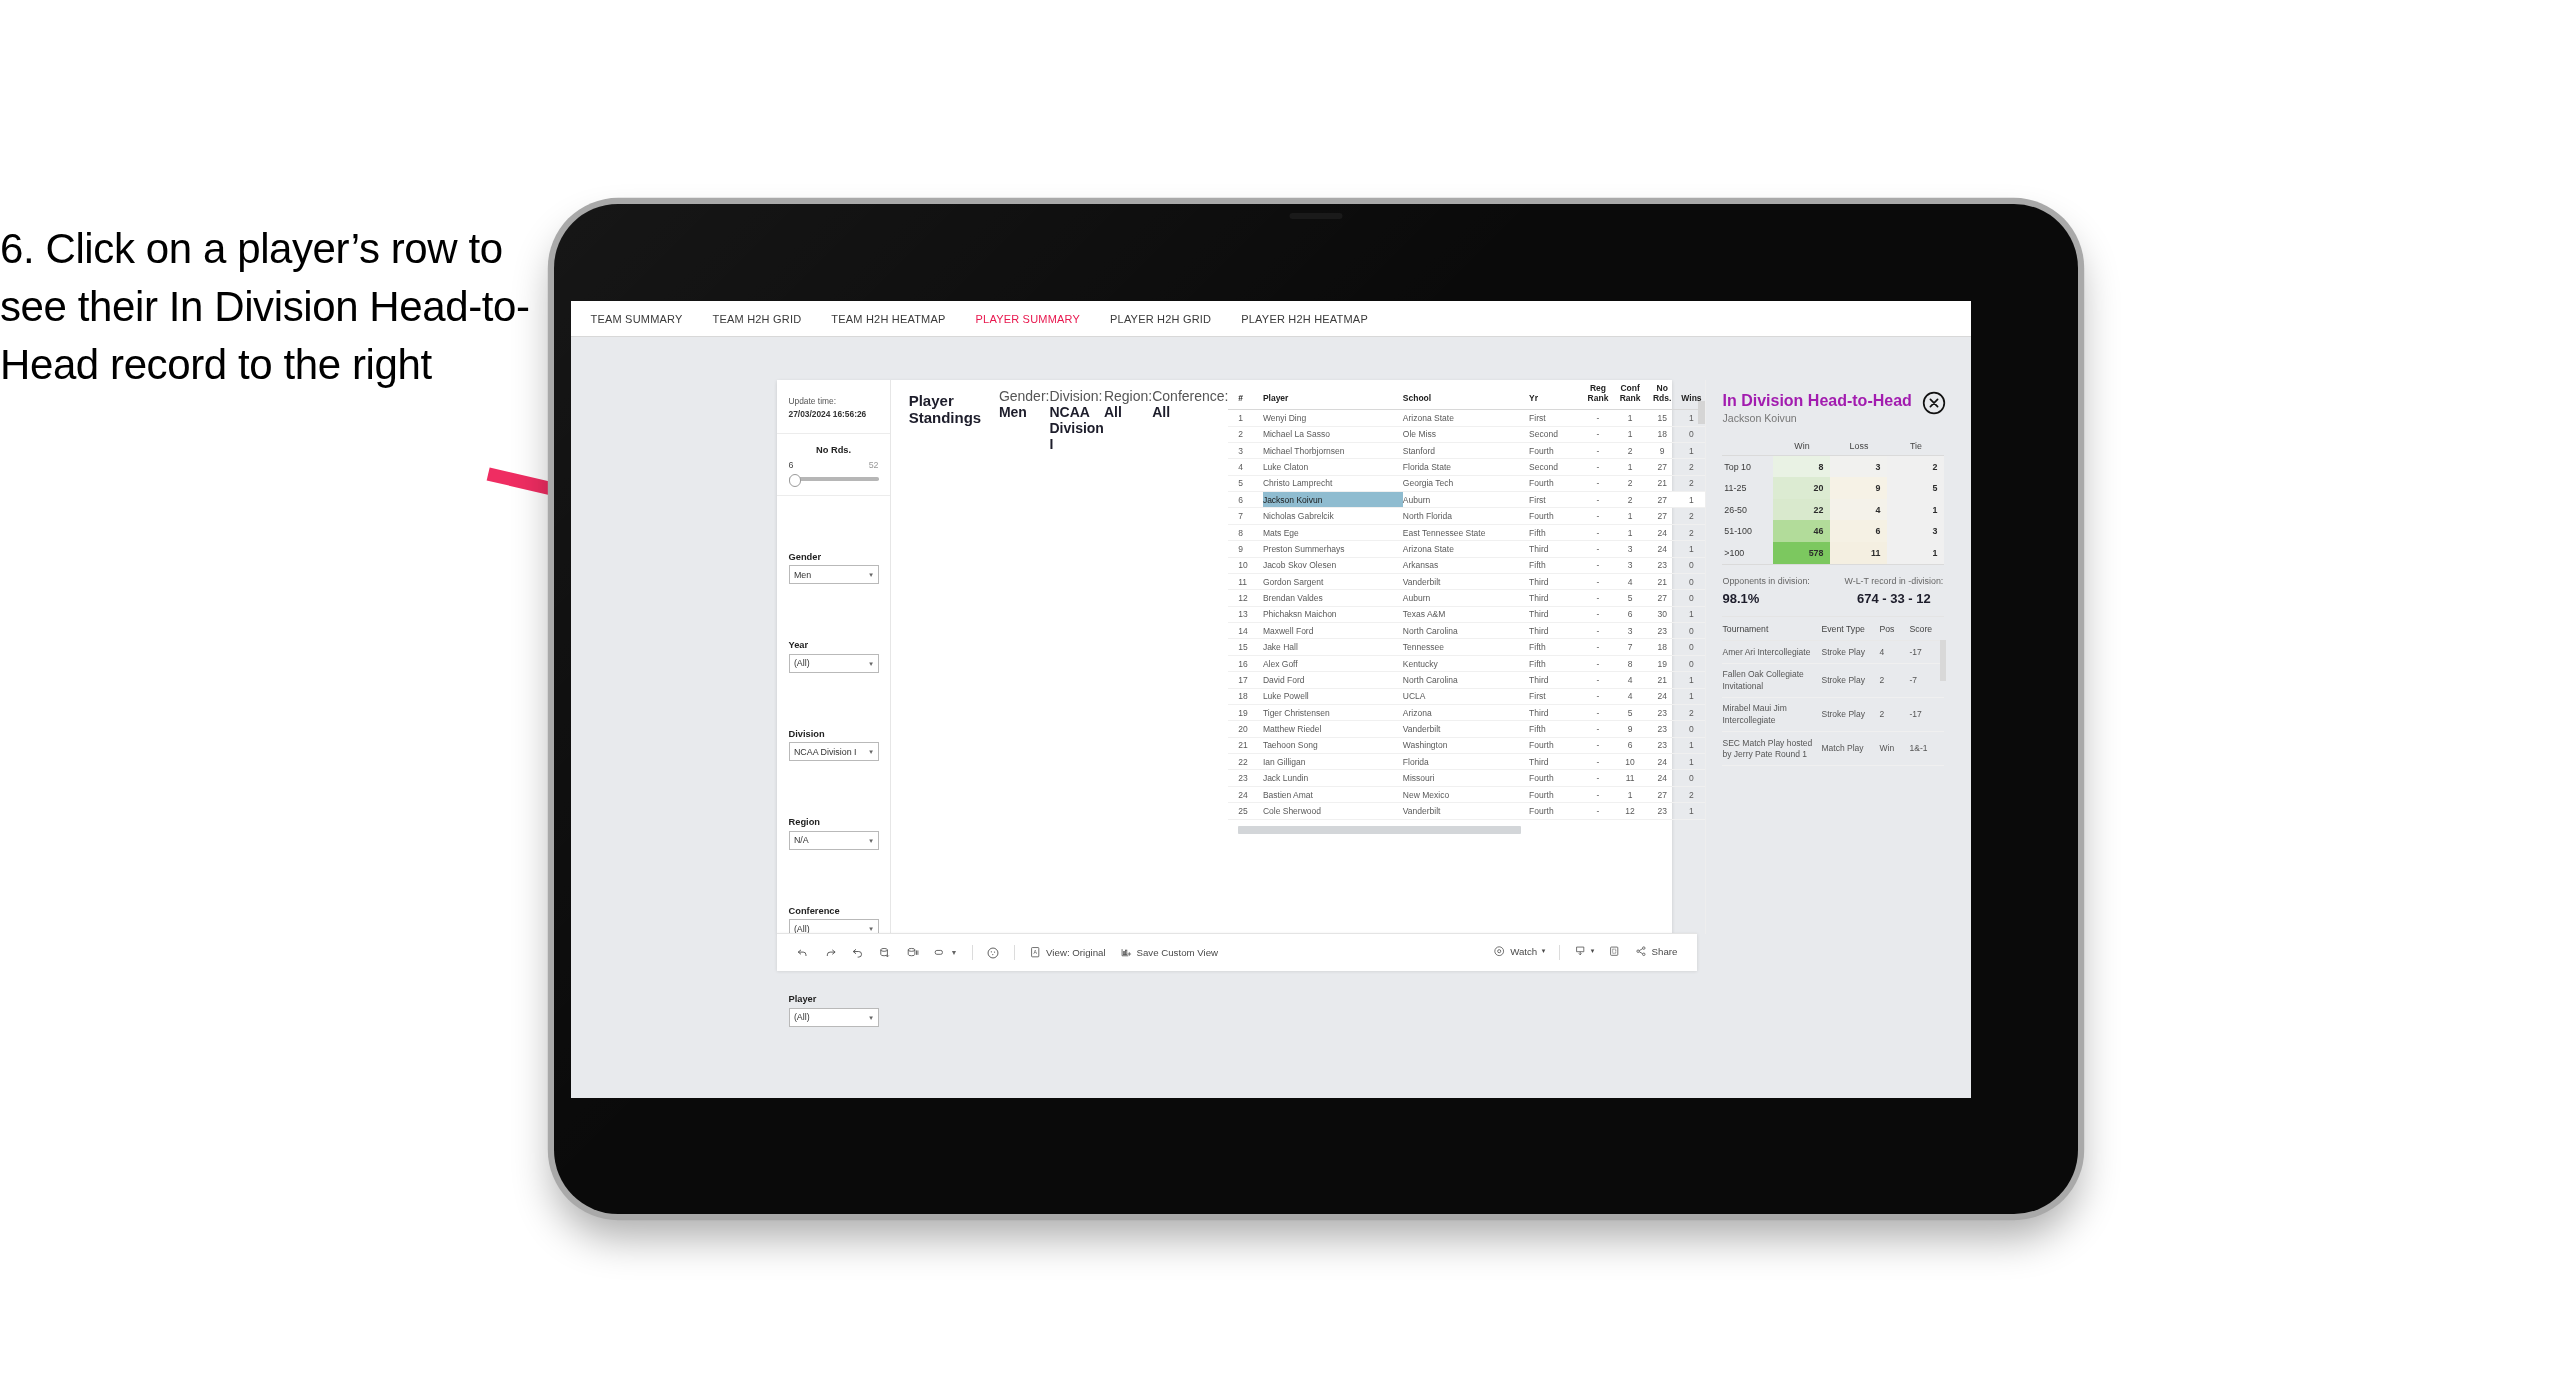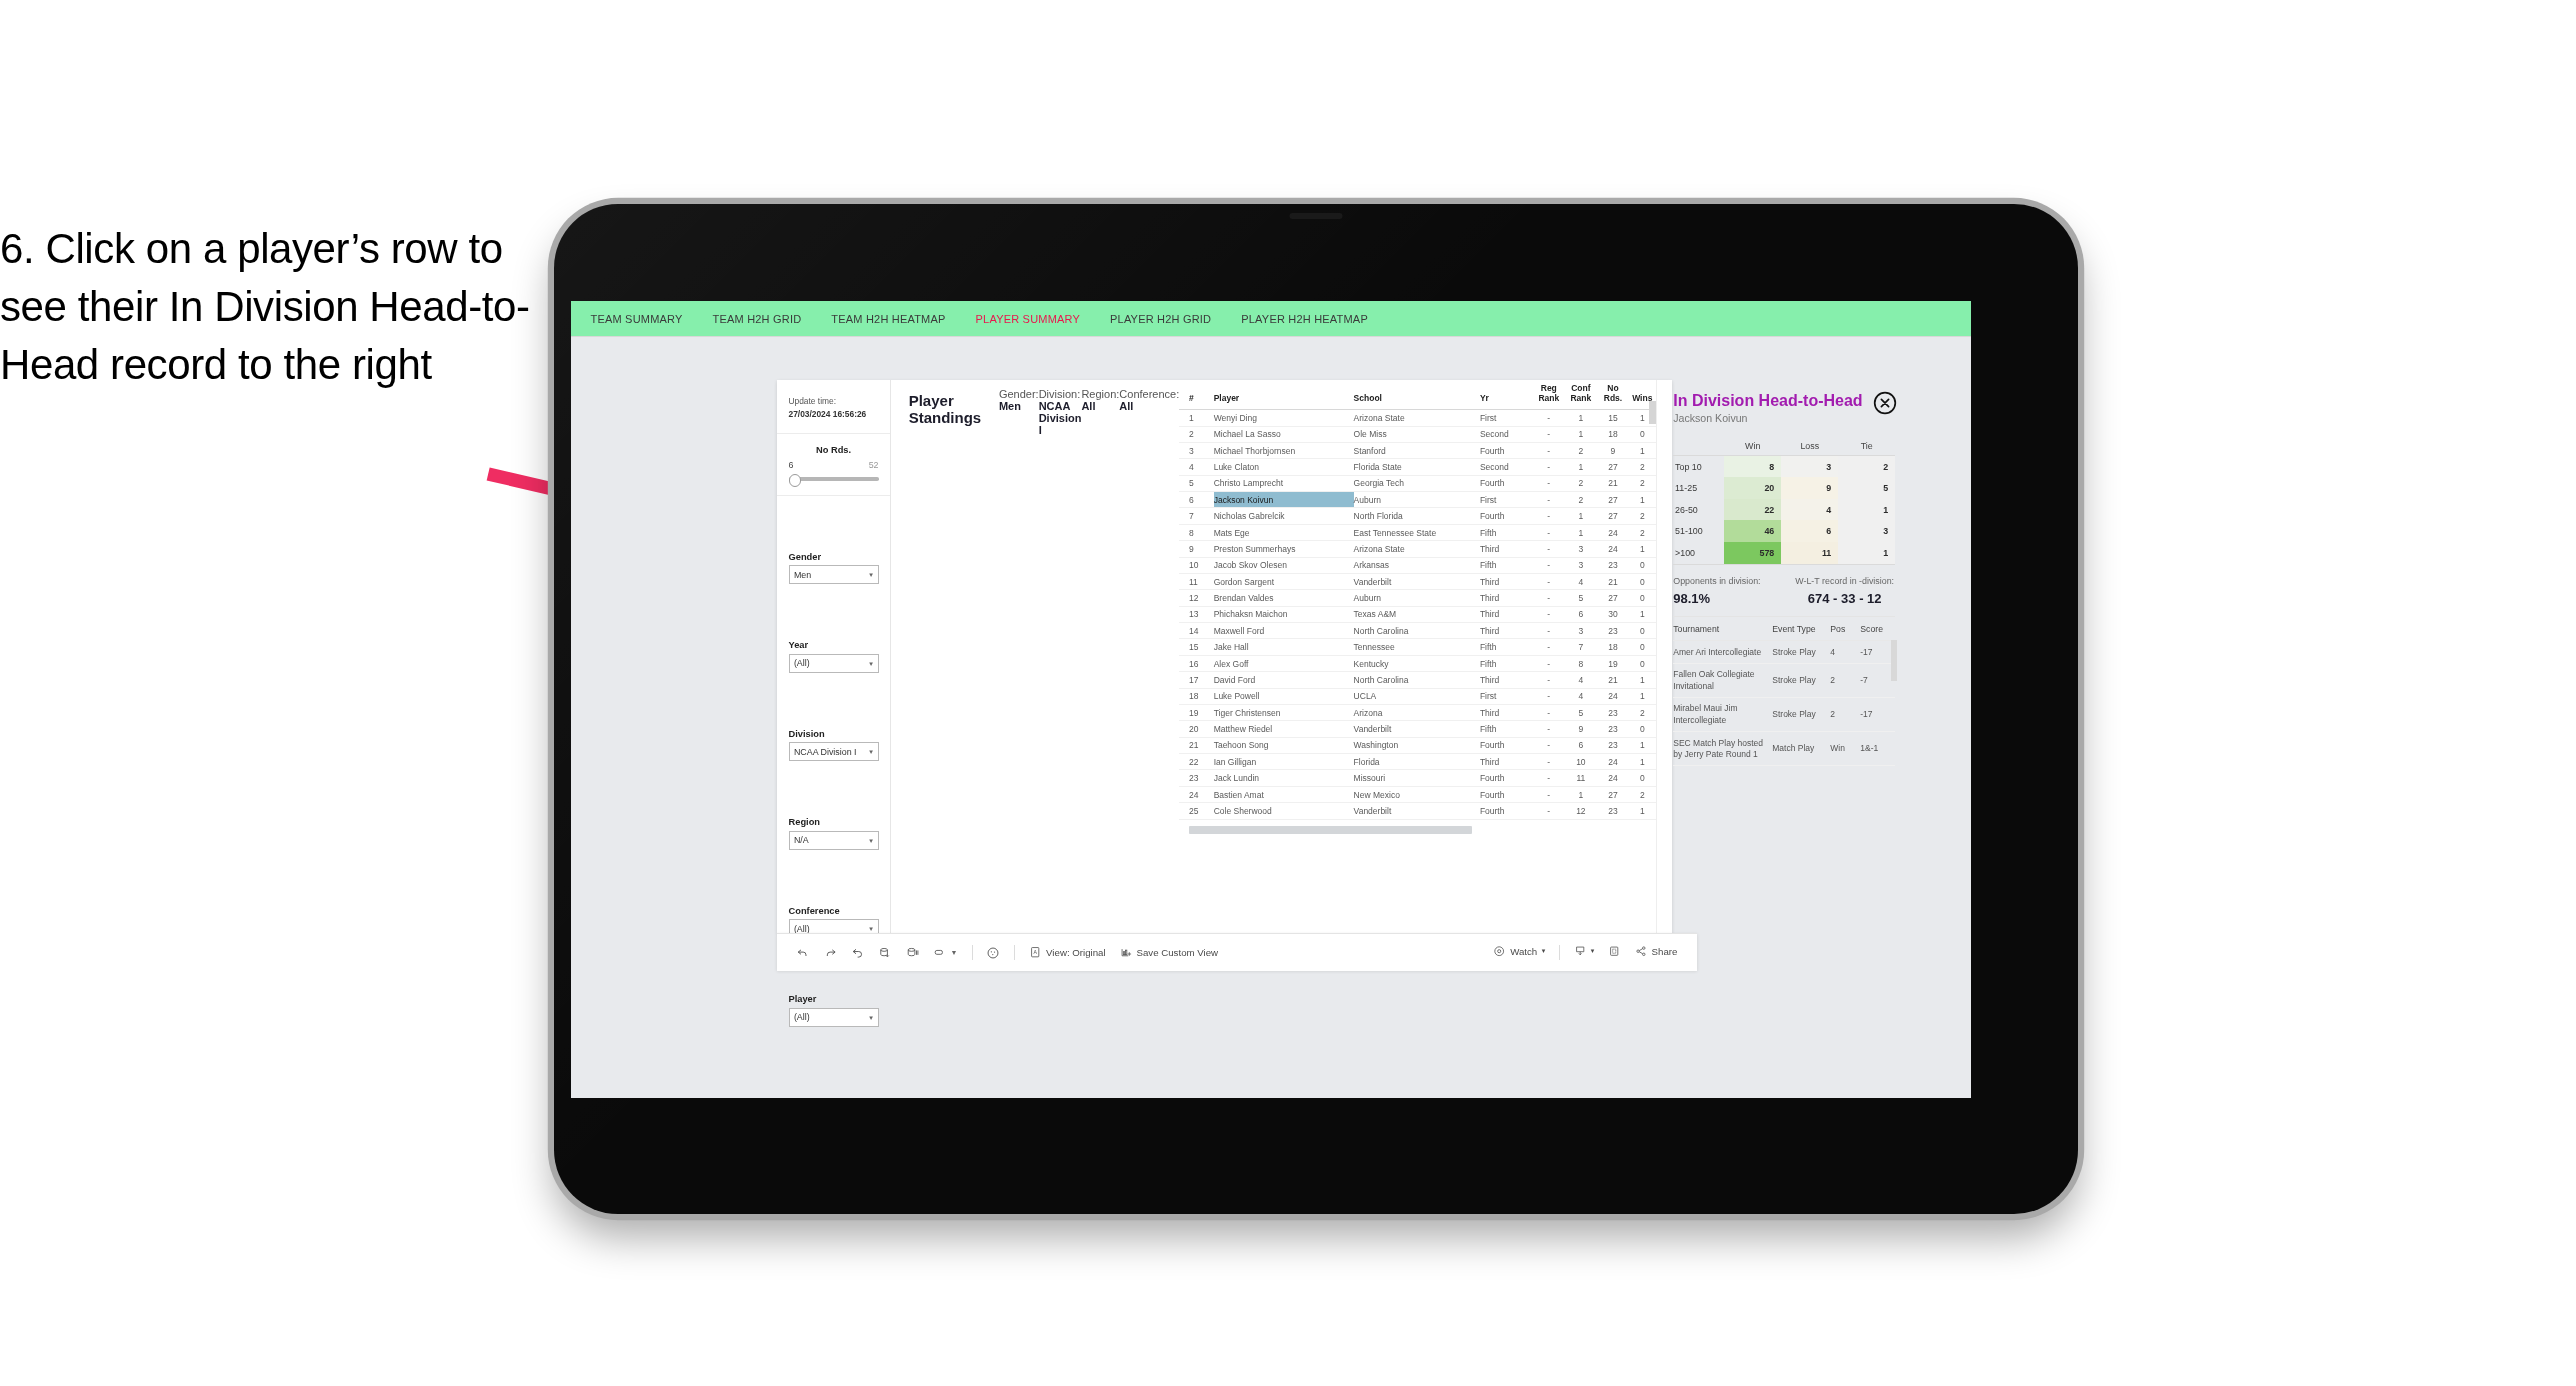--- a/index.html
+++ b/index.html
@@ -44,21 +44,21 @@
   #brand .b2 em{font-style:normal;color:#e8174e;font-weight:bold;}
   .navitem{display:flex;align-items:center;padding:0 22px;font-size:13px;
            color:#2b2b2b;border-right:0.9px solid #e3e3e3;letter-spacing:0.2px;cursor:pointer;}
   .navitem.active{border-bottom:2.7px solid #d51b48;}
   #signout{margin-left:auto;display:flex;align-items:center;padding-right:25px;
            font-size:11.5px;color:#333;gap:8px;}
   #signout .sep{color:#aaa;}
   #signout .caret{font-size:8px;color:#777;}
 
   
-  #subbar{height:35px;background:#86efac;border-bottom:0.9px solid #d8d8d8;
+  #subbar{height:35px;background:#ffffff;border-bottom:0.9px solid #d8d8d8;
           display:flex;align-items:center;padding-left:19.5px;gap:30px;}
   .subtab{font-size:11px;color:#3a3a3a;letter-spacing:0.2px;cursor:pointer;}
   .subtab.active{color:#e8174e;}
 
   
   #work{position:relative;height:718px;background:#e8eaed;}
   #card{position:absolute;left:206px;top:43px;width:895px;height:554px;
         background:#fff;box-shadow:0 0.9px 3.5px rgba(0,0,0,.14);display:flex;}
 
   
@@ -76,21 +76,21 @@
   .fgroup{padding:8px 11.5px 0 11.5px;}
   .fgroup .fl{font-size:9.3px;color:#222;font-weight:bold;margin-bottom:3.5px;margin-top:48px;}
   .fsel{height:17px;border:0.9px solid #b9b9b9;background:#fff;display:flex;
         align-items:center;justify-content:space-between;padding:0 3.5px 0 4.4px;
         font-size:8.9px;color:#333;cursor:pointer;}
   .fsel .cv{font-size:6.2px;color:#666;}
 
   
   #centre{flex:1;display:flex;flex-direction:row;min-width:0;}
   #ctitle{padding:12.4px 0 0 17.7px;font-size:15px;font-weight:bold;color:#1d1d2b;}
-  #cfilters{display:flex;padding:8px 0 8.9px 17.7px;font-size:11px;color:#555;
+  #cfilters{display:flex;padding:8px 0 8.9px 17.7px;font-size:14px;color:#555;
             border-bottom:0.9px solid #e8e8e8;}
   #cfilters span{margin-right:0;}
   #cfilters .cf{width:auto;}
   #cfilters .cf b{color:#1d1d2b;}
   #cf1{width:105px;} #cf2{width:177px;} #cf3{width:151px;}
 
   #body{flex:1;display:flex;min-height:0;}
   #tablewrap{width:477px;flex:none;border-right:0.9px solid #eee;display:flex;
              flex-direction:column;min-height:0;position:relative;}
   table{border-collapse:collapse;width:100%;table-layout:fixed;}

